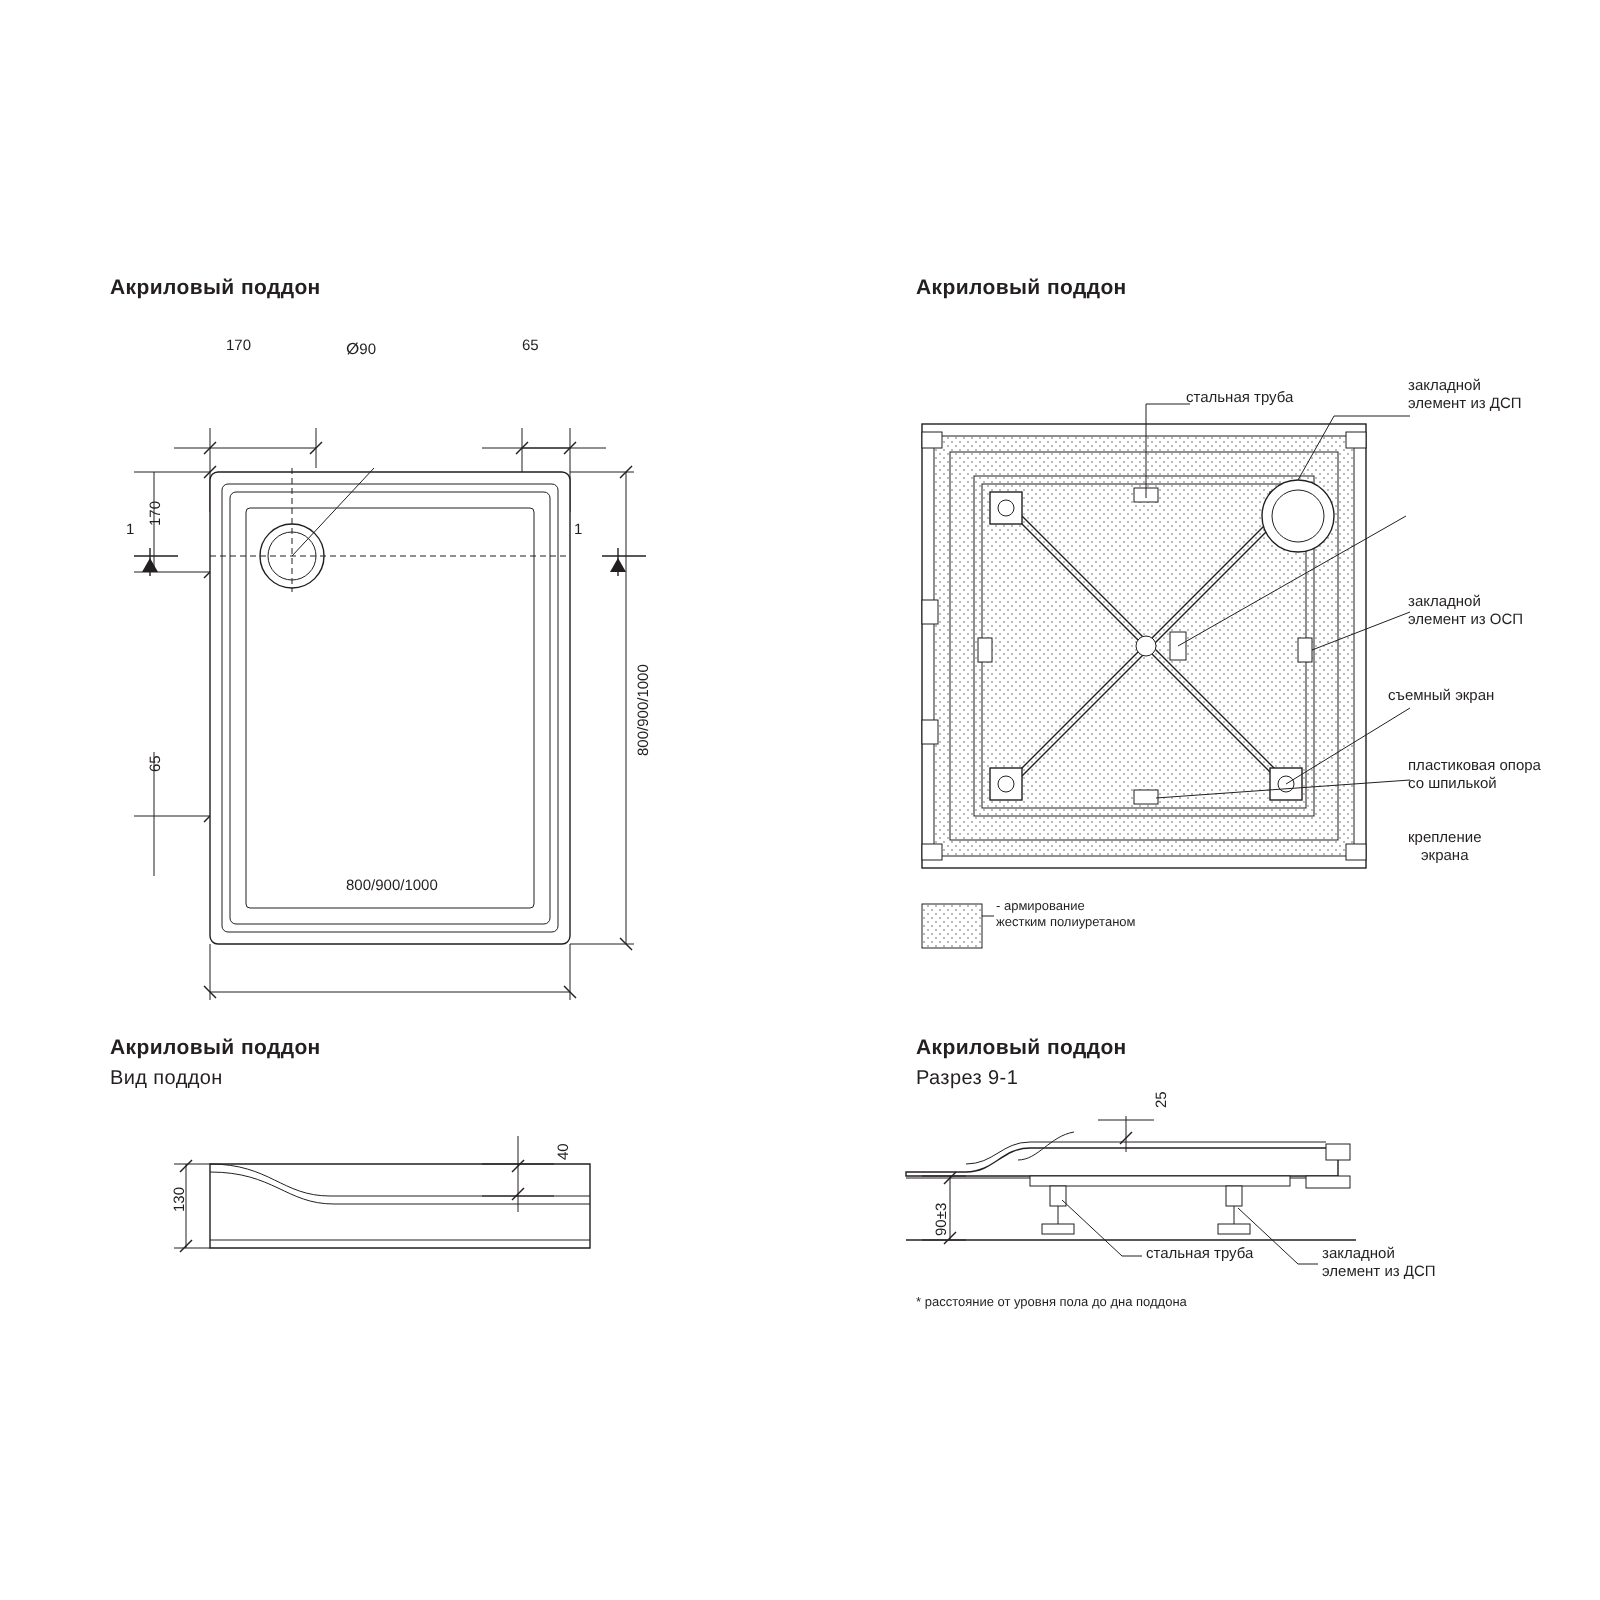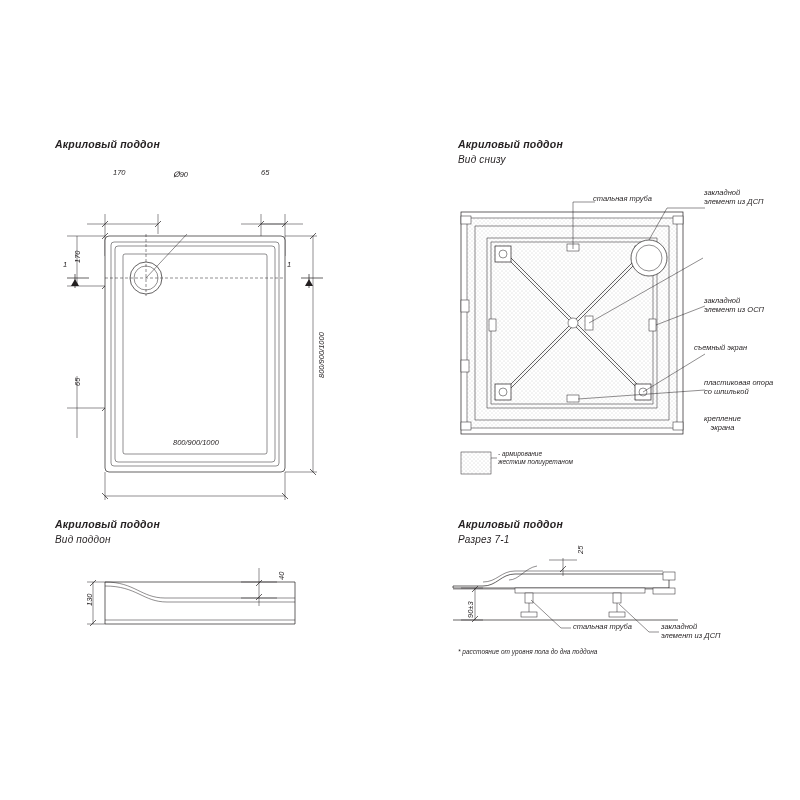--- a/index.html
+++ b/index.html
@@ -10,21 +10,20 @@
   body {
     width: 800px;
     height: 800px;
     font-family: "Liberation Sans", sans-serif;
     color: #231f20;
     position: relative;
     overflow: hidden;
   }
   .panel {
     position: absolute;
-    font-style: italic;
   }
   .title {
     font-size: 10.5px;
     font-weight: bold;
     letter-spacing: 0.2px;
     white-space: nowrap;
   }
   .subtitle {
     font-size: 10px;
     font-weight: normal;
@@ -143,21 +142,20 @@
   <div class="lbl vert" style="left:18px; top:125px;">170</div>
   <div class="lbl vert" style="left:18px; top:248px;">65</div>
   <div class="lbl vert" style="left:262px; top:240px;">800/900/1000</div>
   <div class="lbl" style="left:118px; top:300px;">800/900/1000</div>
   <div class="lbl" style="left:8px; top:122px;">1</div>
   <div class="lbl" style="left:232px; top:122px;">1</div>
 </div>
 
 <div class="panel" style="left:458px; top:138px; width:320px; height:340px;">
   <div class="title">Акриловый поддон</div>
-  <div class="subtitle">Вид снизу</div>
 
   <svg width="320" height="290" style="position:absolute; left:-5px; top:56px;">
     <defs>
       <pattern id="hatchPattern" width="4" height="4" patternUnits="userSpaceOnUse">
         <circle cx="1" cy="1" r="0.45" fill="#9a9a9a"></circle>
         <circle cx="3" cy="3" r="0.45" fill="#9a9a9a"></circle>
       </pattern>
     </defs>
 
     <rect class="ln thin fillwhite" x="8" y="18" width="222" height="222"></rect>
@@ -266,21 +264,21 @@
       <line x1="211" y1="42" x2="217" y2="36"></line>
     </g>
   </svg>
 
   <div class="lbl vert" style="left:30px; top:88px;">130</div>
   <div class="lbl vert" style="left:222px; top:62px;">40</div>
 </div>
 
 <div class="panel" style="left:458px; top:518px; width:320px; height:130px;">
   <div class="title">Акриловый поддон</div>
-  <div class="subtitle">Разрез 7-1</div>
+  <div class="subtitle">Разрез 9-1</div>
 
   <svg width="320" height="110" style="position:absolute; left:-5px; top:40px;">
 
     <path class="ln thin fillwhite" d="M0 28 L6 28 L30 28 C44 28 48 16 62 16 L210 16 L216 22 L216 30 L0 30 Z"></path>
 
     <path class="ln hair" d="M0 31 L216 31"></path>
     <path class="ln hair" d="M30 24 C44 24 48 13 62 13 L210 13"></path>
 
     <g class="ln hair fillwhite">
       <rect x="210" y="14" width="12" height="8"></rect>

